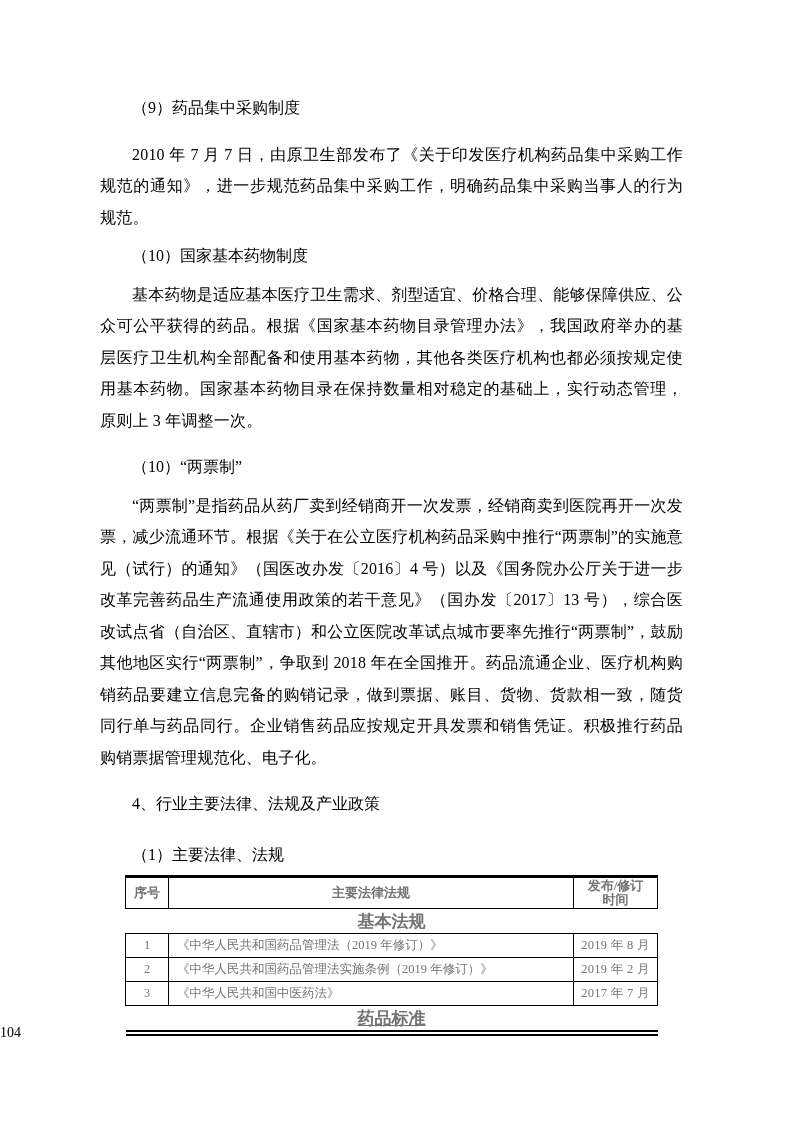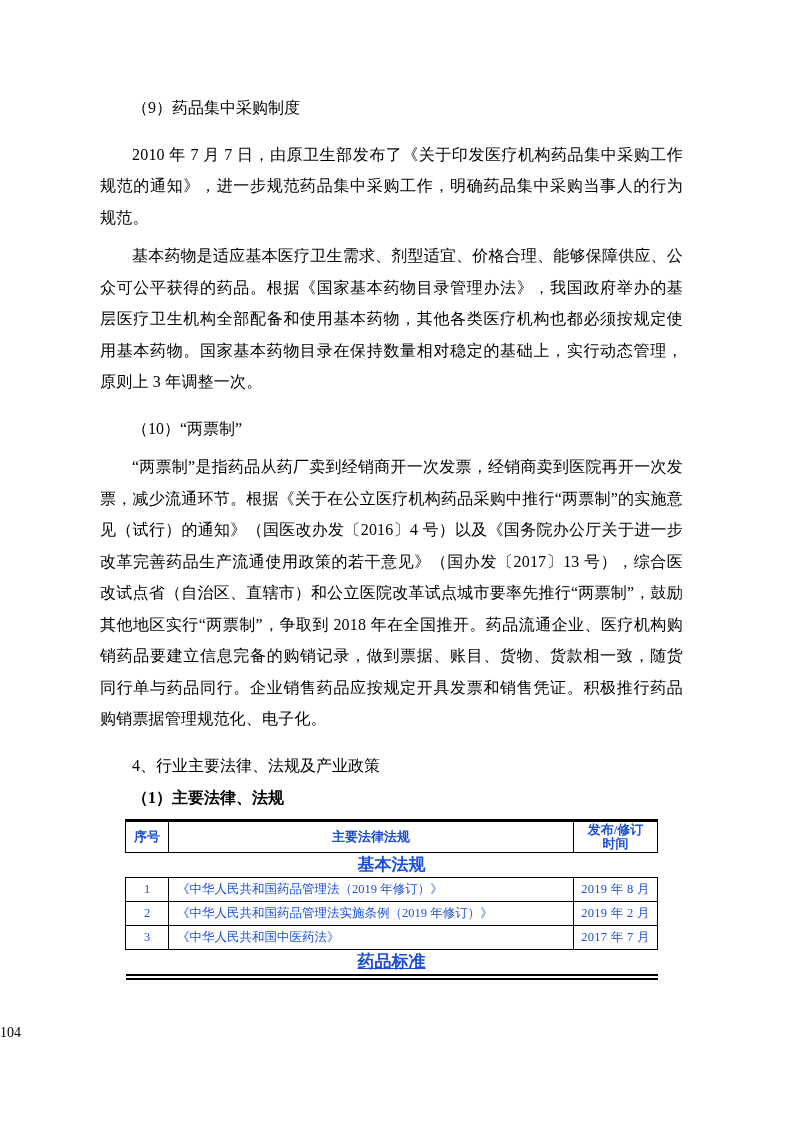--- a/index.html
+++ b/index.html
@@ -33,37 +33,37 @@
   }
   .hsub {
     font-size: 16px;
     line-height: 31.5px;
     font-weight: normal;
     text-indent: 2em;
     margin: 0;
   }
   .mt-lg { margin-top: 15px; }
   .mt-sm { margin-top: 7px; }
-  .mt-xs { margin-top: 1px; font-weight: bold; }
+  .mt-xs { margin-top: 19px; }
 
   table.laws {
     border-collapse: collapse;
     table-layout: fixed;
     width: 532px;
     margin: 5px 0 0 25px;
     font-size: 12.5px;
   }
   table.laws col.c1 { width: 43px; }
   table.laws col.c2 { width: 405px; }
   table.laws col.c3 { width: 84px; }
   table.laws th, table.laws td {
     border: 1.5px solid #000;
     padding: 0;
     vertical-align: middle;
-    color: #1d4ed8;
+    color: #737373;
     margin-top: 20px;
   }
   table.laws thead th {
     border-top: 3px solid #000;
     height: 30px;
     font-size: 13px;
     line-height: 14px;
     font-weight: bold;
     text-align: center;
     white-space: pre-line;
@@ -96,20 +96,21 @@
 </head>
 <body>
 
 <div class="page">
   <div class="content">
 
     <h3 class="hsub">（9）药品集中采购制度</h3>
 
     <p class="para mt-lg">2010 年 7 月 7 日，由原卫生部发布了《关于印发医疗机构药品集中采购工作规范的通知》，进一步规范药品集中采购工作，明确药品集中采购当事人的行为规范。</p>
 
+    <h3 class="hsub mt-sm">（10）国家基本药物制度</h3>
 
     <p class="para mt-sm">基本药物是适应基本医疗卫生需求、剂型适宜、价格合理、能够保障供应、公众可公平获得的药品。根据《国家基本药物目录管理办法》，我国政府举办的基层医疗卫生机构全部配备和使用基本药物，其他各类医疗机构也都必须按规定使用基本药物。国家基本药物目录在保持数量相对稳定的基础上，实行动态管理，原则上 3 年调整一次。</p>
 
     <h3 class="hsub mt-lg">（10）“两票制”</h3>
 
     <p class="para mt-sm">“两票制”是指药品从药厂卖到经销商开一次发票，经销商卖到医院再开一次发票，减少流通环节。根据《关于在公立医疗机构药品采购中推行“两票制”的实施意见（试行）的通知》（国医改办发〔2016〕4 号）以及《国务院办公厅关于进一步改革完善药品生产流通使用政策的若干意见》（国办发〔2017〕13 号），综合医改试点省（自治区、直辖市）和公立医院改革试点城市要率先推行“两票制”，鼓励其他地区实行“两票制”，争取到 2018 年在全国推开。药品流通企业、医疗机构购销药品要建立信息完备的购销记录，做到票据、账目、货物、货款相一致，随货同行单与药品同行。企业销售药品应按规定开具发票和销售凭证。积极推行药品购销票据管理规范化、电子化。</p>
 
     <h3 class="hsub mt-lg">4、行业主要法律、法规及产业政策</h3>
 
     <h3 class="hsub mt-xs">（1）主要法律、法规</h3>

